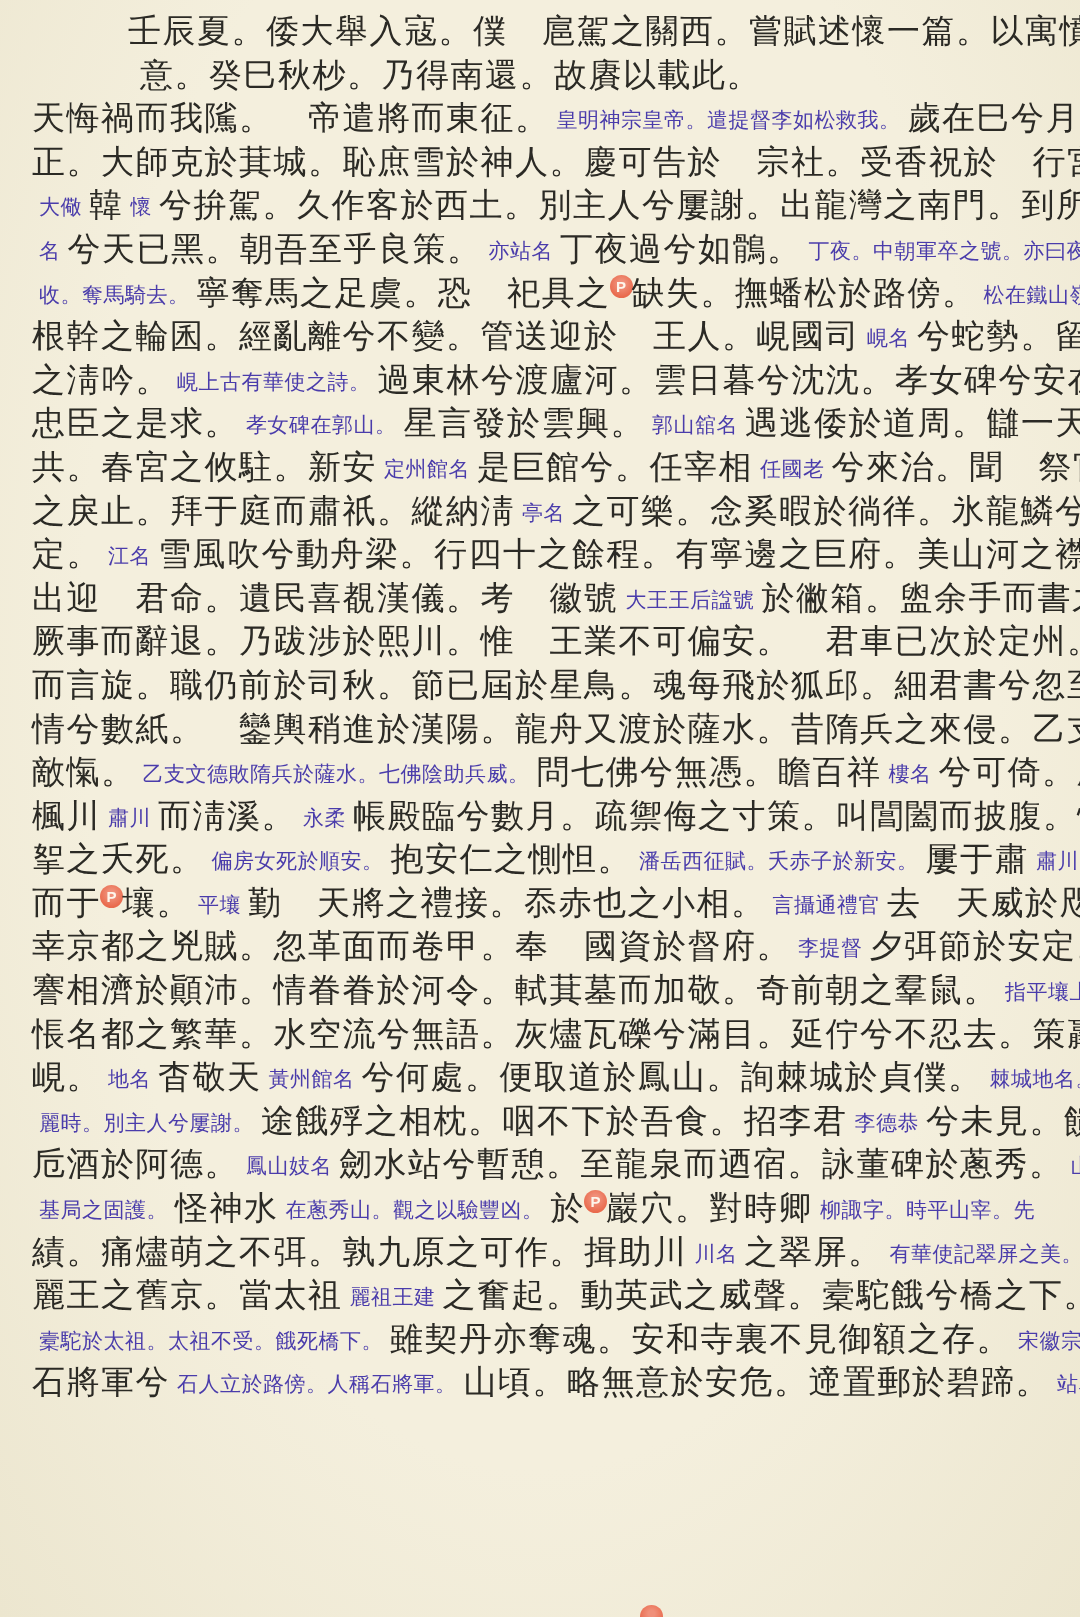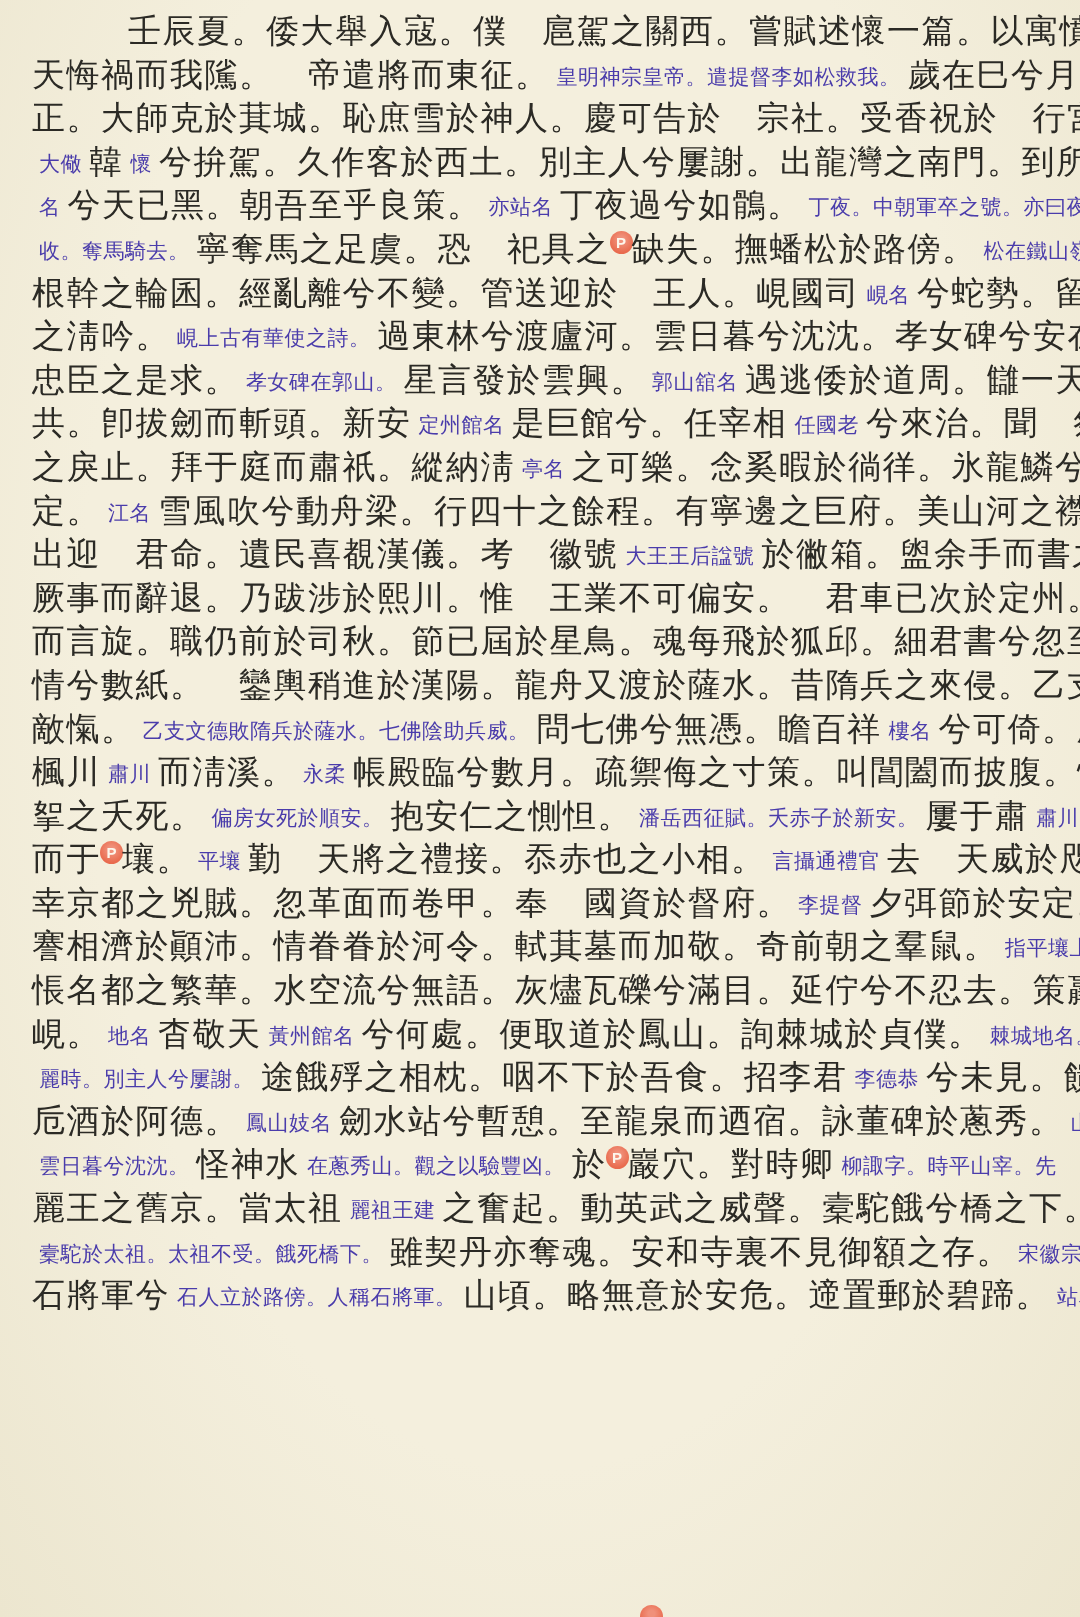--- a/index.html
+++ b/index.html
@@ -58,44 +58,46 @@
     left: 640px;
     top: 1605px;
   }
 </style>
 </head>
 <body>
 
 <div class="page">
   <div>
       <div class="line" style="padding-left: 96px;"><span class="main">壬辰夏。倭大舉入寇。僕　扈駕之關西。嘗賦述懷一篇。以寓憤慨之</span></div>
+      <div class="line" style="padding-left: 108px;"><span class="main">意。癸巳秋杪。乃得南還。故賡以載此。</span></div>
       <div class="line"><span class="main">天悔禍而我隲。　帝遣將而東征。</span><span class="anno">皇明神宗皇帝。遣提督李如松救我。</span><span class="main">歲在巳兮月</span></div>
       <div class="line"><span class="main">正。大師克於萁城。恥庶雪於神人。慶可告於　宗社。受香祝於　行宮。余兪</span></div>
       <div class="line"><span class="anno">大儆</span><span class="main">韓</span><span class="anno">懷</span><span class="main">兮拚駕。久作客於西土。別主人兮屢謝。出龍灣之南門。到所串</span></div>
       <div class="line"><span class="anno">名</span><span class="main">兮天已黑。朝吾至乎良策。</span><span class="anno">亦站名</span><span class="main">丁夜過兮如鶻。</span><span class="anno">丁夜。中朝軍卒之號。亦曰夜不</span></div>
       <div class="line"><span class="anno">收。奪馬騎去。</span><span class="main">寧奪馬之足虞。恐　祀具之</span><span class="badge">P</span><span class="main">缺失。撫蟠松於路傍。</span><span class="anno">松在鐵山嶺</span></div>
       <div class="line"><span class="main">根幹之輪囷。經亂離兮不變。管送迎於　王人。峴國司</span><span class="anno">峴名</span><span class="main">兮蛇勢。留　華使</span></div>
       <div class="line"><span class="main">之淸吟。</span><span class="anno">峴上古有華使之詩。</span><span class="main">過東林兮渡廬河。雲日暮兮沈沈。孝女碑兮安在。擬</span></div>
       <div class="line"><span class="main">忠臣之是求。</span><span class="anno">孝女碑在郭山。</span><span class="main">星言發於雲興。</span><span class="anno">郭山舘名</span><span class="main">遇逃倭於道周。讎一天之不</span></div>
-      <div class="line"><span class="main">共。卽拔劒而斬頭。新安</span><span class="anno">定州館名</span><span class="main">是巨館兮。任宰相</span><span class="anno">任國老</span><span class="main">兮來治。聞　祭官</span></div>
+      <div class="line"><span class="main">共。春宮之攸駐。新安</span><span class="anno">定州館名</span><span class="main">是巨館兮。任宰相</span><span class="anno">任國老</span><span class="main">兮來治。聞　祭官</span></div>
       <div class="line"><span class="main">之戾止。拜于庭而肅祇。縱納淸</span><span class="anno">亭名</span><span class="main">之可樂。念奚暇於徜徉。氷龍鱗兮大</span></div>
       <div class="line"><span class="main">定。</span><span class="anno">江名</span><span class="main">雪風吹兮動舟梁。行四十之餘程。有寧邊之巨府。美山河之襟帶。諒</span></div>
       <div class="line"><span class="main">出迎　君命。遺民喜覩漢儀。考　徽號</span><span class="anno">大王王后諡號</span><span class="main">於徶箱。盥余手而書之。竣</span></div>
       <div class="line"><span class="main">厥事而辭退。乃跋涉於熙川。惟　王業不可偏安。　君車已次於定州。疾余驅</span></div>
       <div class="line"><span class="main">而言旋。職仍前於司秋。節已屆於星鳥。魂每飛於狐邱。細君書兮忽至。萬端</span></div>
       <div class="line"><span class="main">情兮數紙。　鑾輿稍進於漢陽。龍舟又渡於薩水。昔隋兵之來侵。乙支氏兮能</span></div>
       <div class="line"><span class="main">敵愾。</span><span class="anno">乙支文德敗隋兵於薩水。七佛陰助兵威。</span><span class="main">問七佛兮無憑。瞻百祥</span><span class="anno">樓名</span><span class="main">兮可倚。歷</span></div>
       <div class="line"><span class="main">楓川</span><span class="anno">肅川</span><span class="main">而淸溪。</span><span class="anno">永柔</span><span class="main">帳殿臨兮數月。疏禦侮之寸策。叫閶闔而披腹。憐女</span></div>
       <div class="line"><span class="main">挐之夭死。</span><span class="anno">偏房女死於順安。</span><span class="main">抱安仁之惻怛。</span><span class="anno">潘岳西征賦。夭赤子於新安。</span><span class="main">屢于肅</span><span class="anno">肅川</span></div>
       <div class="line"><span class="main">而于</span><span class="badge">P</span><span class="main">壤。</span><span class="anno">平壤</span><span class="main">勤　天將之禮接。忝赤也之小相。</span><span class="anno">言攝通禮官</span><span class="main">去　天威於咫尺。</span></div>
       <div class="line"><span class="main">幸京都之兇賊。忽革面而卷甲。奉　國資於督府。</span><span class="anno">李提督</span><span class="main">夕弭節於安定。</span></div>
       <div class="line"><span class="main">謇相濟於顚沛。情眷眷於河令。軾萁墓而加敬。奇前朝之羣鼠。</span><span class="anno">指平壤上甲墓。</span></div>
       <div class="line"><span class="main">悵名都之繁華。水空流兮無語。灰燼瓦礫兮滿目。延佇兮不忍去。策羸驂於駒</span></div>
       <div class="line"><span class="main">峴。</span><span class="anno">地名</span><span class="main">杳敬天</span><span class="anno">黃州館名</span><span class="main">兮何處。便取道於鳳山。詢棘城於貞僕。</span><span class="anno">棘城地名。高句</span></div>
       <div class="line"><span class="anno">麗時。別主人兮屢謝。</span><span class="main">途餓殍之相枕。咽不下於吾食。招李君</span><span class="anno">李德恭</span><span class="main">兮未見。饋</span></div>
       <div class="line"><span class="main">卮酒於阿德。</span><span class="anno">鳳山妓名</span><span class="main">劒水站兮暫憩。至龍泉而迺宿。詠董碑於蔥秀。</span><span class="anno">山名。山下</span></div>
-      <div class="line"><span class="anno">雲日暮兮沈沈。</span><span class="main">怪神水</span><span class="anno">在蔥秀山。觀之以驗豐凶。</span><span class="main">於</span><span class="badge">P</span><span class="main">巖穴。對時卿</span><span class="anno">柳諏字。時平山宰。先</span></div>
+      <div class="line"><span class="anno">基局之固護。</span><span class="main">怪神水</span><span class="anno">在蔥秀山。觀之以驗豐凶。</span><span class="main">於</span><span class="badge">P</span><span class="main">巖穴。對時卿</span><span class="anno">柳諏字。時平山宰。先</span></div>
+      <div class="line"><span class="main">績。痛燼萌之不弭。孰九原之可作。揖助川</span><span class="anno">川名</span><span class="main">之翠屏。</span><span class="anno">有華使記翠屏之美。</span></div>
       <div class="line"><span class="main">麗王之舊京。當太祖</span><span class="anno">麗祖王建</span><span class="main">之奮起。動英武之威聲。槖駝餓兮橋之下。</span></div>
       <div class="line"><span class="anno">槖駝於太祖。太祖不受。餓死橋下。</span><span class="main">雖契丹亦奪魂。安和寺裏不見御額之存。</span><span class="anno">宋徽宗手書</span></div>
       <div class="line"><span class="main">石將軍兮</span><span class="anno">石人立於路傍。人稱石將軍。</span><span class="main">山頃。略無意於安危。遆置郵於碧蹄。</span><span class="anno">站名。</span></div>
     </div>
   <div class="badge-partial"></div>
 </div>
 
 </body></html>

